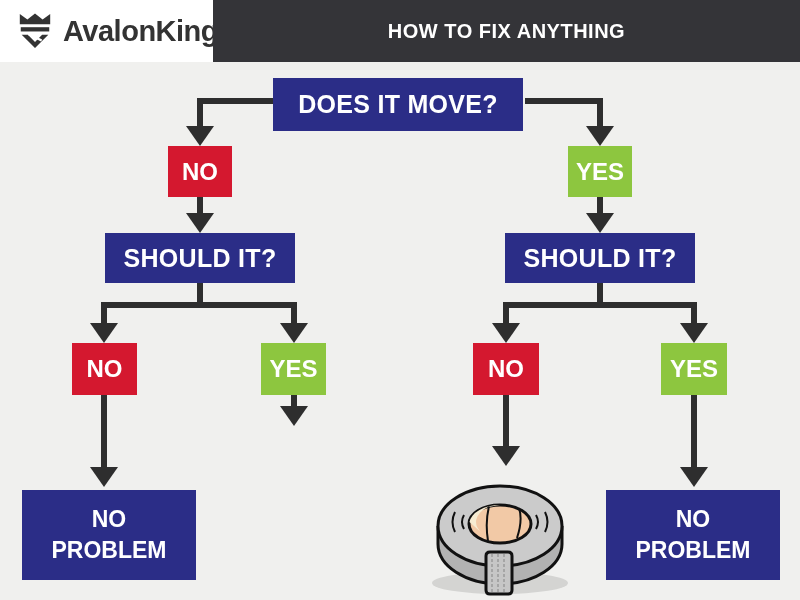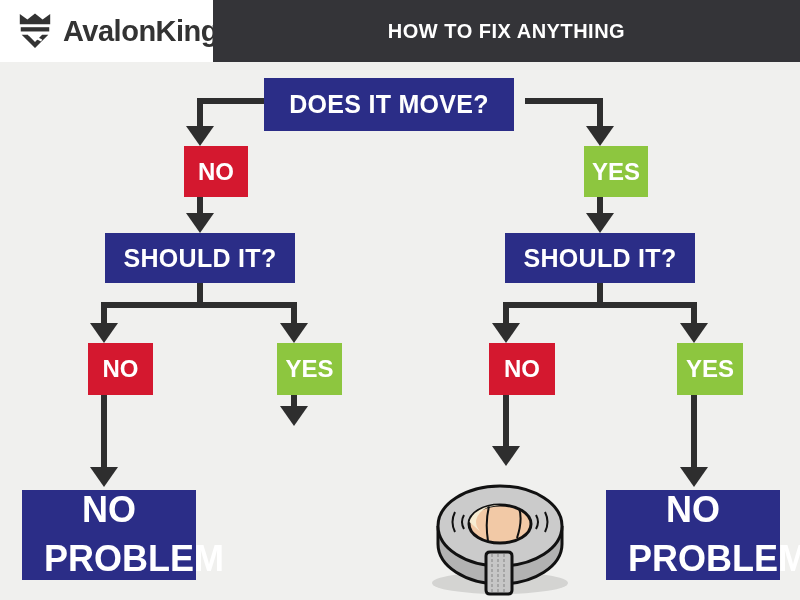--- a/index.html
+++ b/index.html
@@ -19,22 +19,22 @@
     display:flex;align-items:center;justify-content:center;z-index:3;}
   .title-bar .title{color:var(--text_light,#fff);font-size:20px;font-weight:bold;letter-spacing:0.5px;}
 
   
   .node{position:absolute;display:flex;align-items:center;justify-content:center;text-align:center;
     color:var(--text_light,#fff);font-weight:bold;box-sizing:border-box;z-index:2;}
   .navy{background:var(--navy,#2b2d87);}
   .red{background:var(--red,#d4182f);}
   .green{background:var(--green,#8dc63f);}
   .q{font-size:25px;letter-spacing:0.3px;}
-  .sm{font-size:24px;margin-left:16px;}
-  .result{font-size:36px;line-height:1.35;}
+  .sm{font-size:24px;}
+  .result{font-size:23px;line-height:1.35;}
   .result .wrap{width:130px;}
 
   
   .seg{position:absolute;background:var(--arrow,#2e2e2e);z-index:1;}
   .arrowhead{position:absolute;width:0;height:0;border-left:14px solid transparent;
     border-right:14px solid transparent;border-top:20px solid var(--arrow,#2e2e2e);z-index:1;}
 
   .illus{position:absolute;z-index:2;}
   svg text{font-family:"Liberation Sans",sans-serif;}
 </style>
@@ -51,21 +51,21 @@
         <path d="M6 25 L20 39 L34 25 L27.5 25 L20 32.5 L12.5 25 Z" fill="#333333"></path>
         <path d="M13 24 L27 31" stroke="#ffffff" stroke-width="2.5"></path>
       </svg>
     </span>
     <span class="brand">AvalonKing</span>
   </div>
   <div class="title-bar">
     <span class="title">HOW TO FIX ANYTHING</span>
   </div>
 
-  <div class="node navy q" style="left:264px;top:78px;width:250px;height:53px;">
+  <div class="node navy q" style="left:273px;top:78px;width:250px;height:53px;">
     <span>DOES IT MOVE?</span>
   </div>
 
   <div class="seg" style="left:197px;top:98px;width:78px;height:6px;"></div>
   <div class="seg" style="left:197px;top:98px;width:6px;height:30px;"></div>
   <div class="arrowhead" style="left:186px;top:126px;"></div>
   <div class="seg" style="left:525px;top:98px;width:78px;height:6px;"></div>
   <div class="seg" style="left:597px;top:98px;width:6px;height:30px;"></div>
   <div class="arrowhead" style="left:586px;top:126px;"></div>
 

